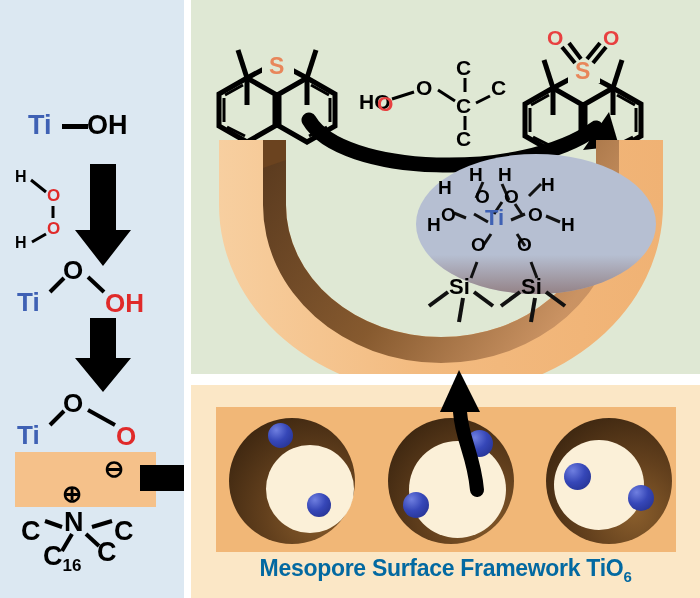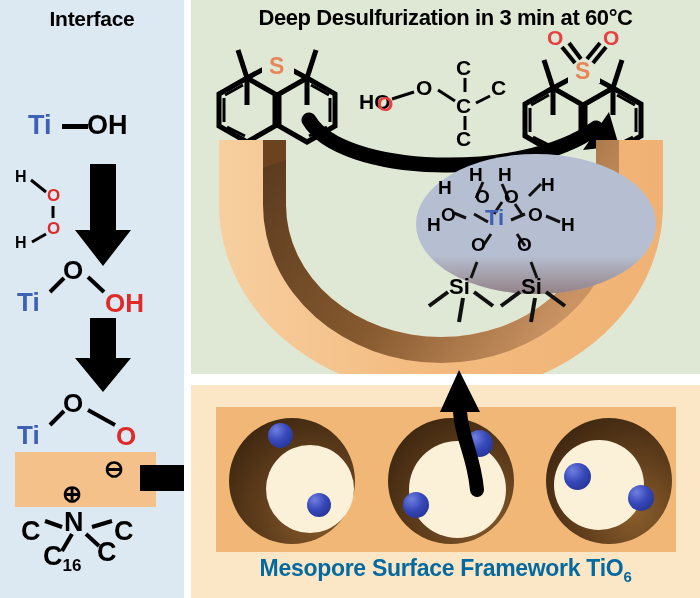--- a/index.html
+++ b/index.html
@@ -39,21 +39,20 @@
   svg{position:absolute;left:0;top:0;overflow:visible;}
 </style>
 </head>
 <body>
 
 <div id="fig">
 
   <div class="panel" id="left-panel">
 
     <div id="title-block">
-      <div>Interface</div>
     </div>
 
     <div>
       <div class="chem blue-atom" style="left:28px;top:110px;font-size:27px;">Ti</div>
       <div class="bond" style="left:62px;top:124px;width:26px;height:5px;"></div>
       <div class="chem" style="left:87px;top:110px;font-size:27px;">OH</div>
     </div>
 
     <div>
       <div class="chem" style="left:15px;top:168px;font-size:16px;">H</div>
@@ -114,21 +113,20 @@
     </div>
 
     <svg width="260" height="598">
       <polygon points="140,465 201,465 201,455 230,478 201,501 201,491 140,491" fill="#000"></polygon>
     </svg>
   </div>
 
   <div class="gap-v" style="left:184px;top:0;width:7px;height:598px;"></div>
 
   <div class="panel" id="green-panel">
-    <div id="green-title">Deep Desulfurization in 3 min at 60°C</div>
 
     <div>
       <svg width="200" height="130" style="left:14px;top:30px;">
 
         <polyline points="42,75 42,48 72,32 102,48 102,75" fill="none" stroke="#000" stroke-width="5"></polyline>
 
         <polygon points="42,48 14,64 14,96 42,112 70,96 70,64" fill="none" stroke="#000" stroke-width="5"></polygon>
 
         <polygon points="102,48 130,64 130,96 102,112 74,96 74,64" fill="none" stroke="#000" stroke-width="5"></polygon>
 

